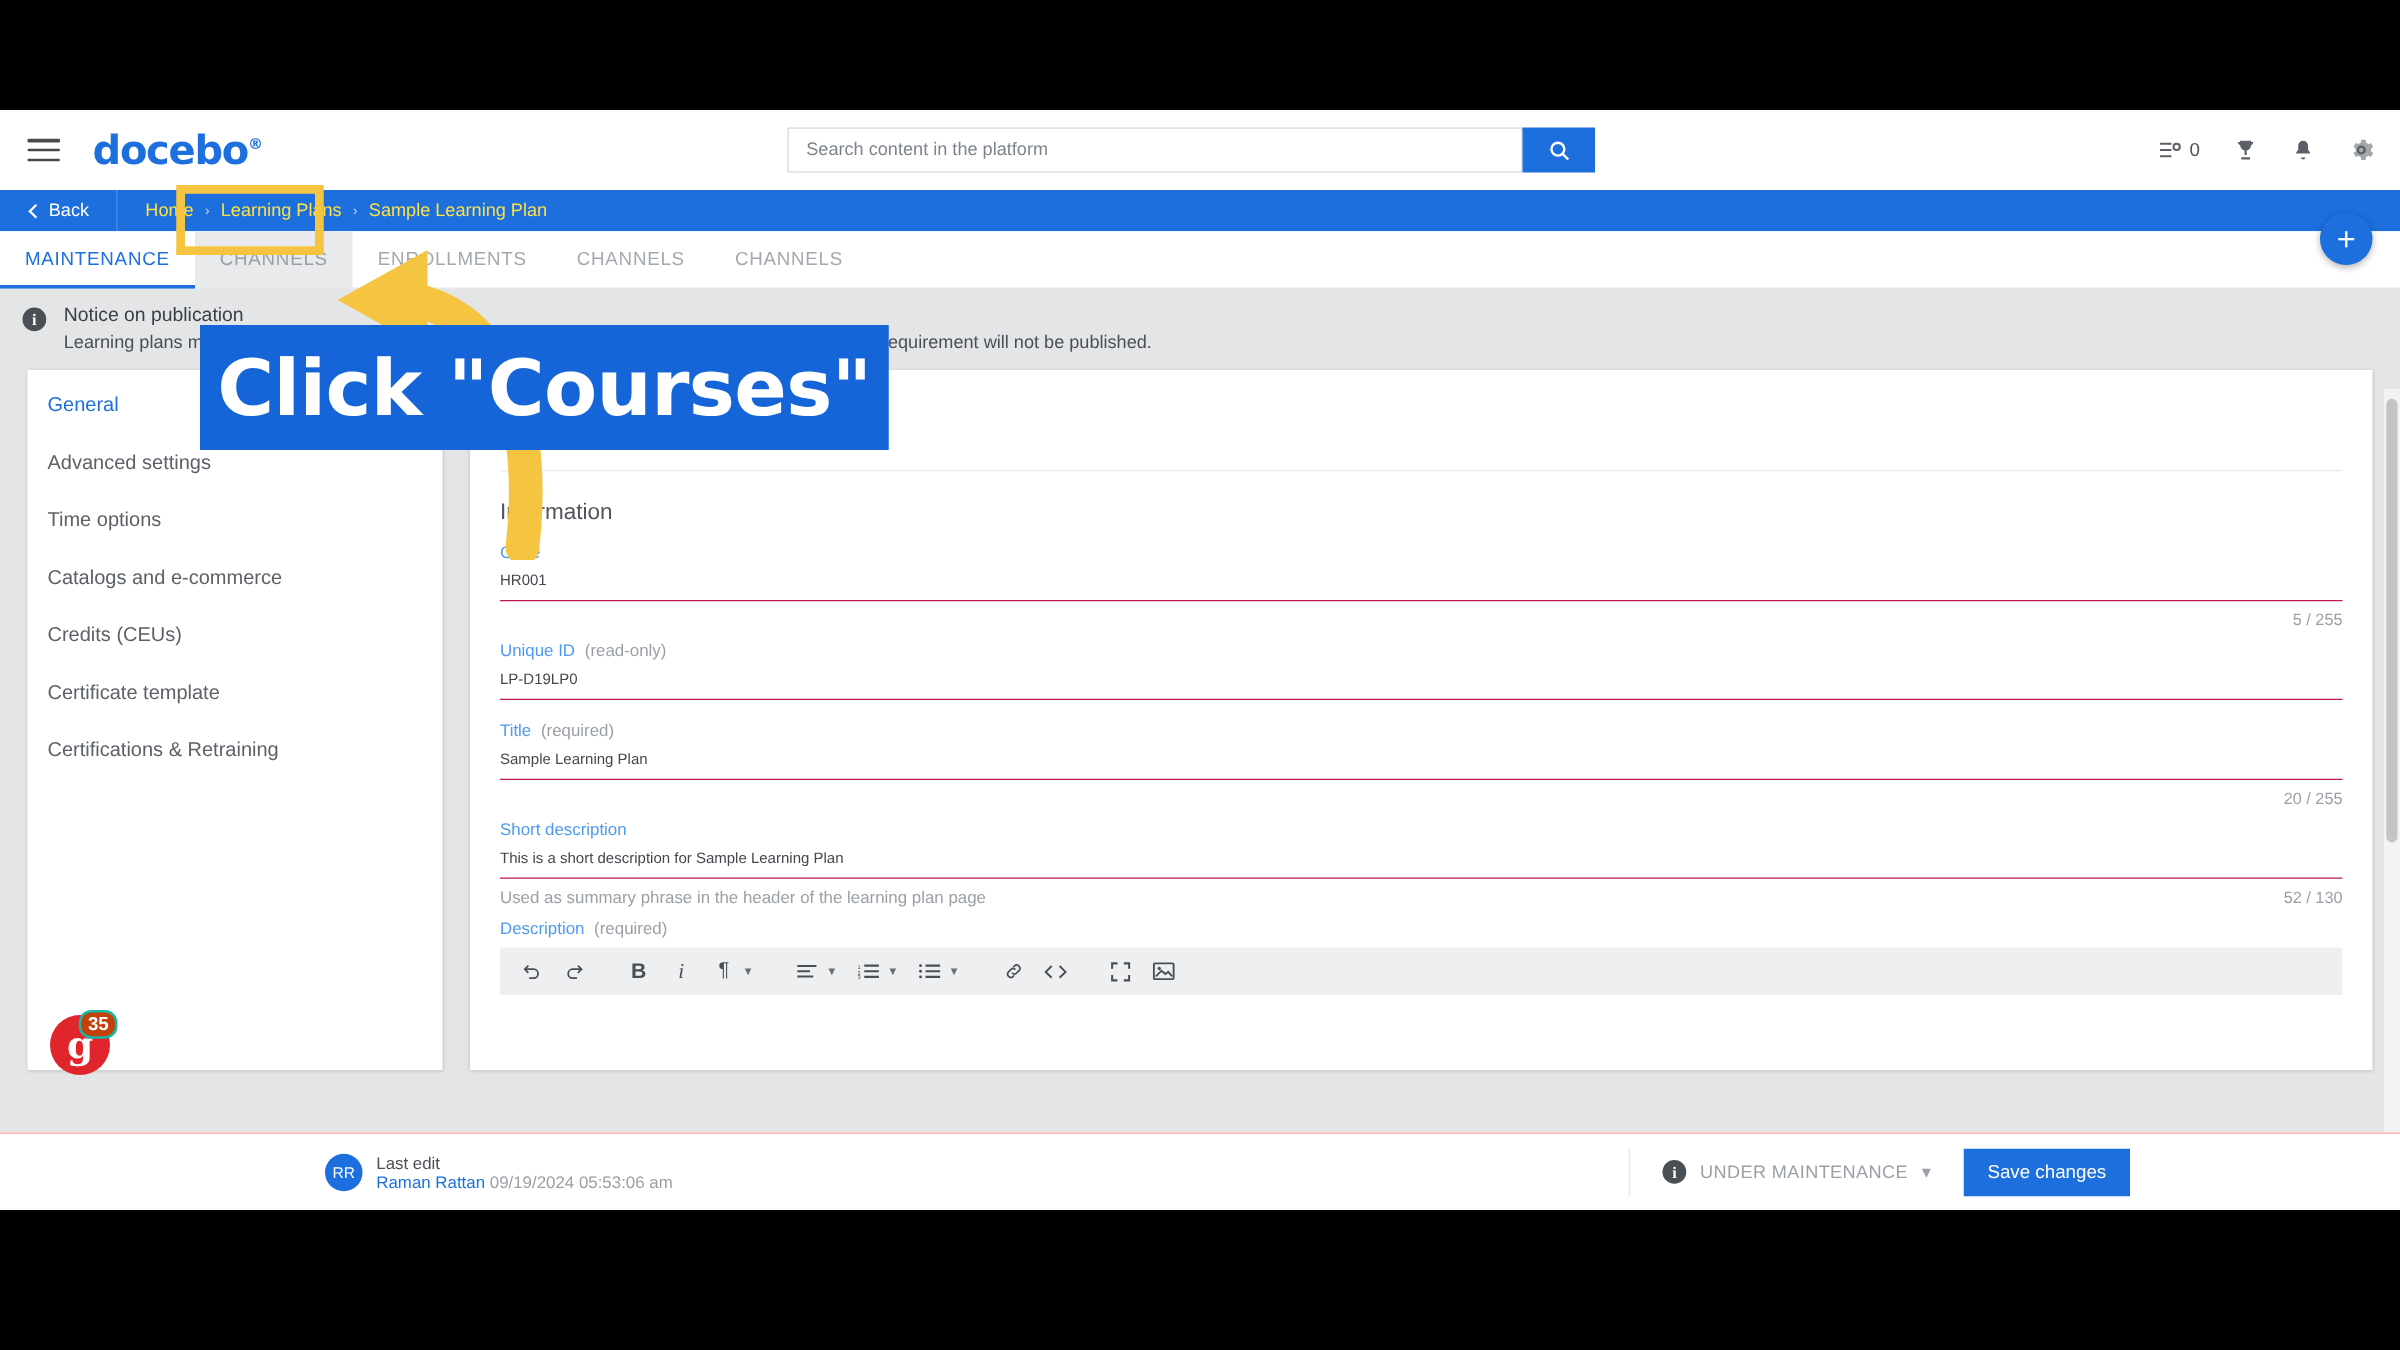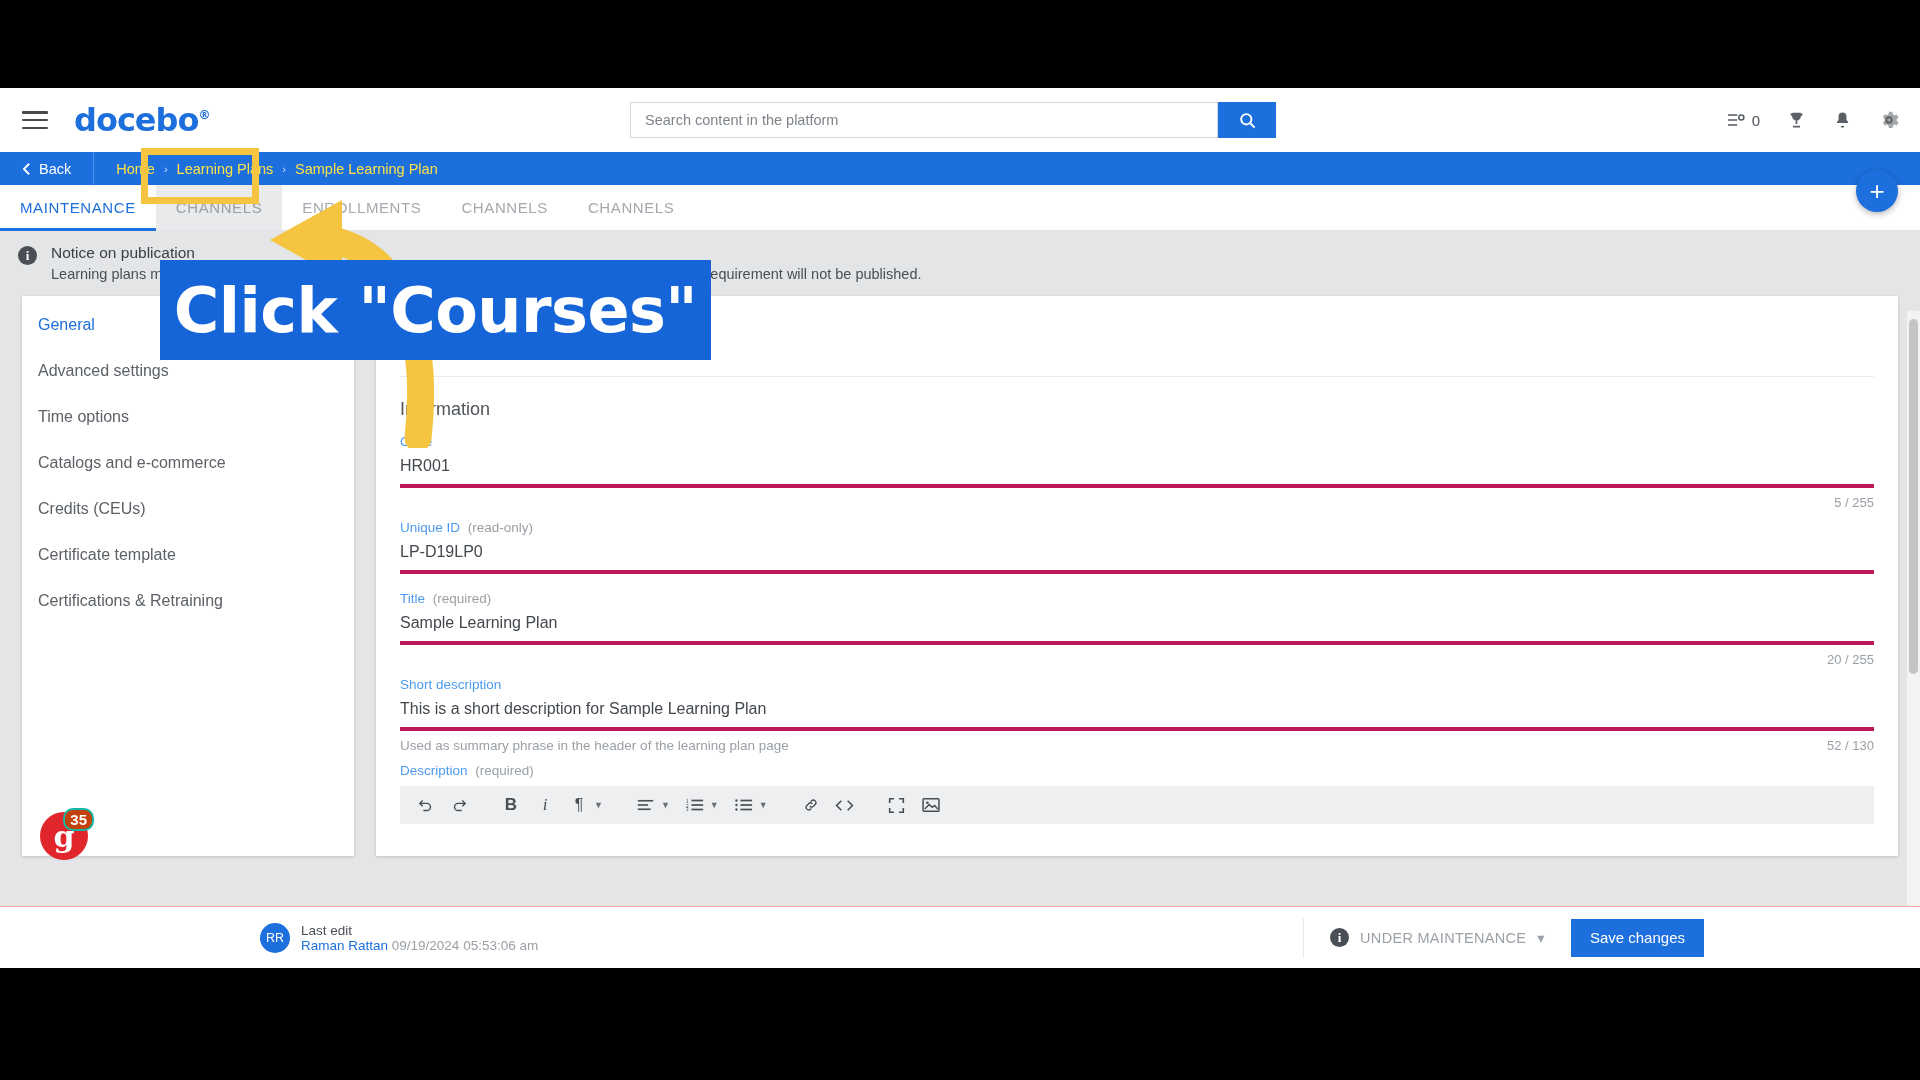--- a/index.html
+++ b/index.html
@@ -77,21 +77,21 @@
   .main-head { padding: 22px 24px 0 24px; }
   .main-head h2 { font-size: 20px; color: #3c4045; font-weight: normal; }
   .main-head .sub { font-size: 13px; color: #9aa0a6; margin-top: 4px; }
   .main-divider { border-bottom: 1px solid #e8eaec; margin: 16px 0 0 0; }
 
   .section-title { font-size: 18px; color: #50555b; padding: 22px 24px 4px 24px; font-weight: normal; }
 
   .field { padding: 10px 24px 0 24px; }
   .flabel { font-size: 13.5px; color: #4d9bf0; }
   .flabel .muted { color: #9aa0a6; margin-left: 4px; }
-  .fvalue { font-size: 16px; color: #43484e; padding: 8px 0 9px 0; border-bottom: 4px solid #be185d; }
+  .fvalue { font-size: 12px; color: #43484e; padding: 8px 0 9px 0; border-bottom: 1px solid #be185d; }
   .fmeta { display: flex; justify-content: space-between; font-size: 13px; color: #9aa0a6;
            padding-top: 7px; }
   .fhint { font-size: 13.5px; color: #9aa0a6; }
 
   
   .editor-wrap { padding: 6px 24px 0 24px; }
   .rte-toolbar { background: #eeeff0; height: 38px; display: flex; align-items: center;
                  gap: 4px; padding: 0 10px; }
   .rte-btn { width: 30px; height: 28px; display: flex; align-items: center; justify-content: center;
              color: #4a4f55; font-size: 16px; cursor: pointer; }

